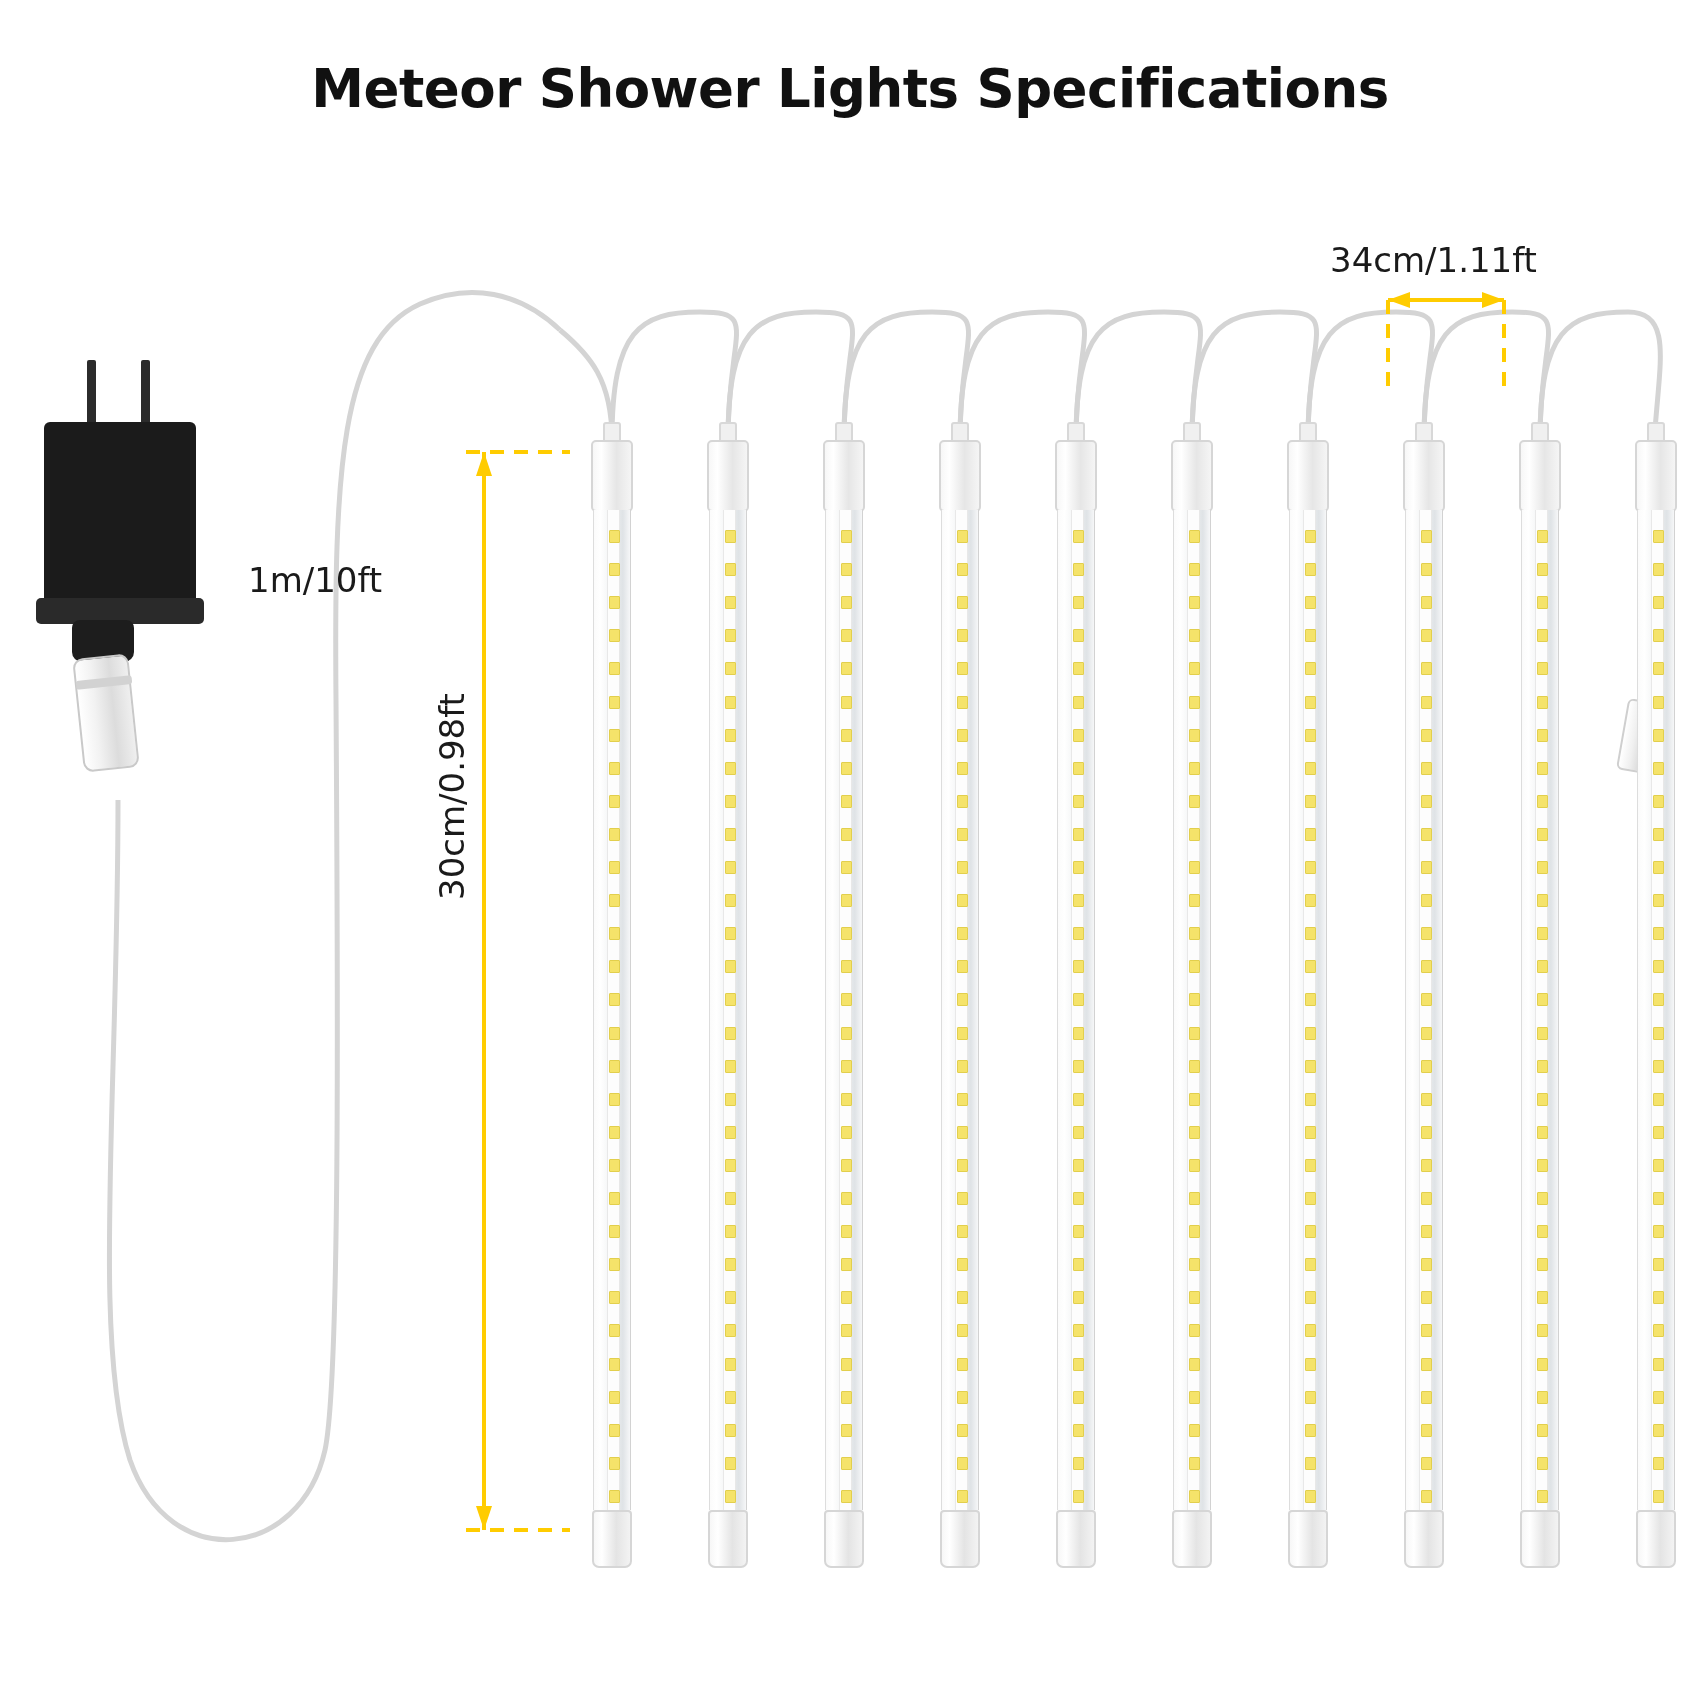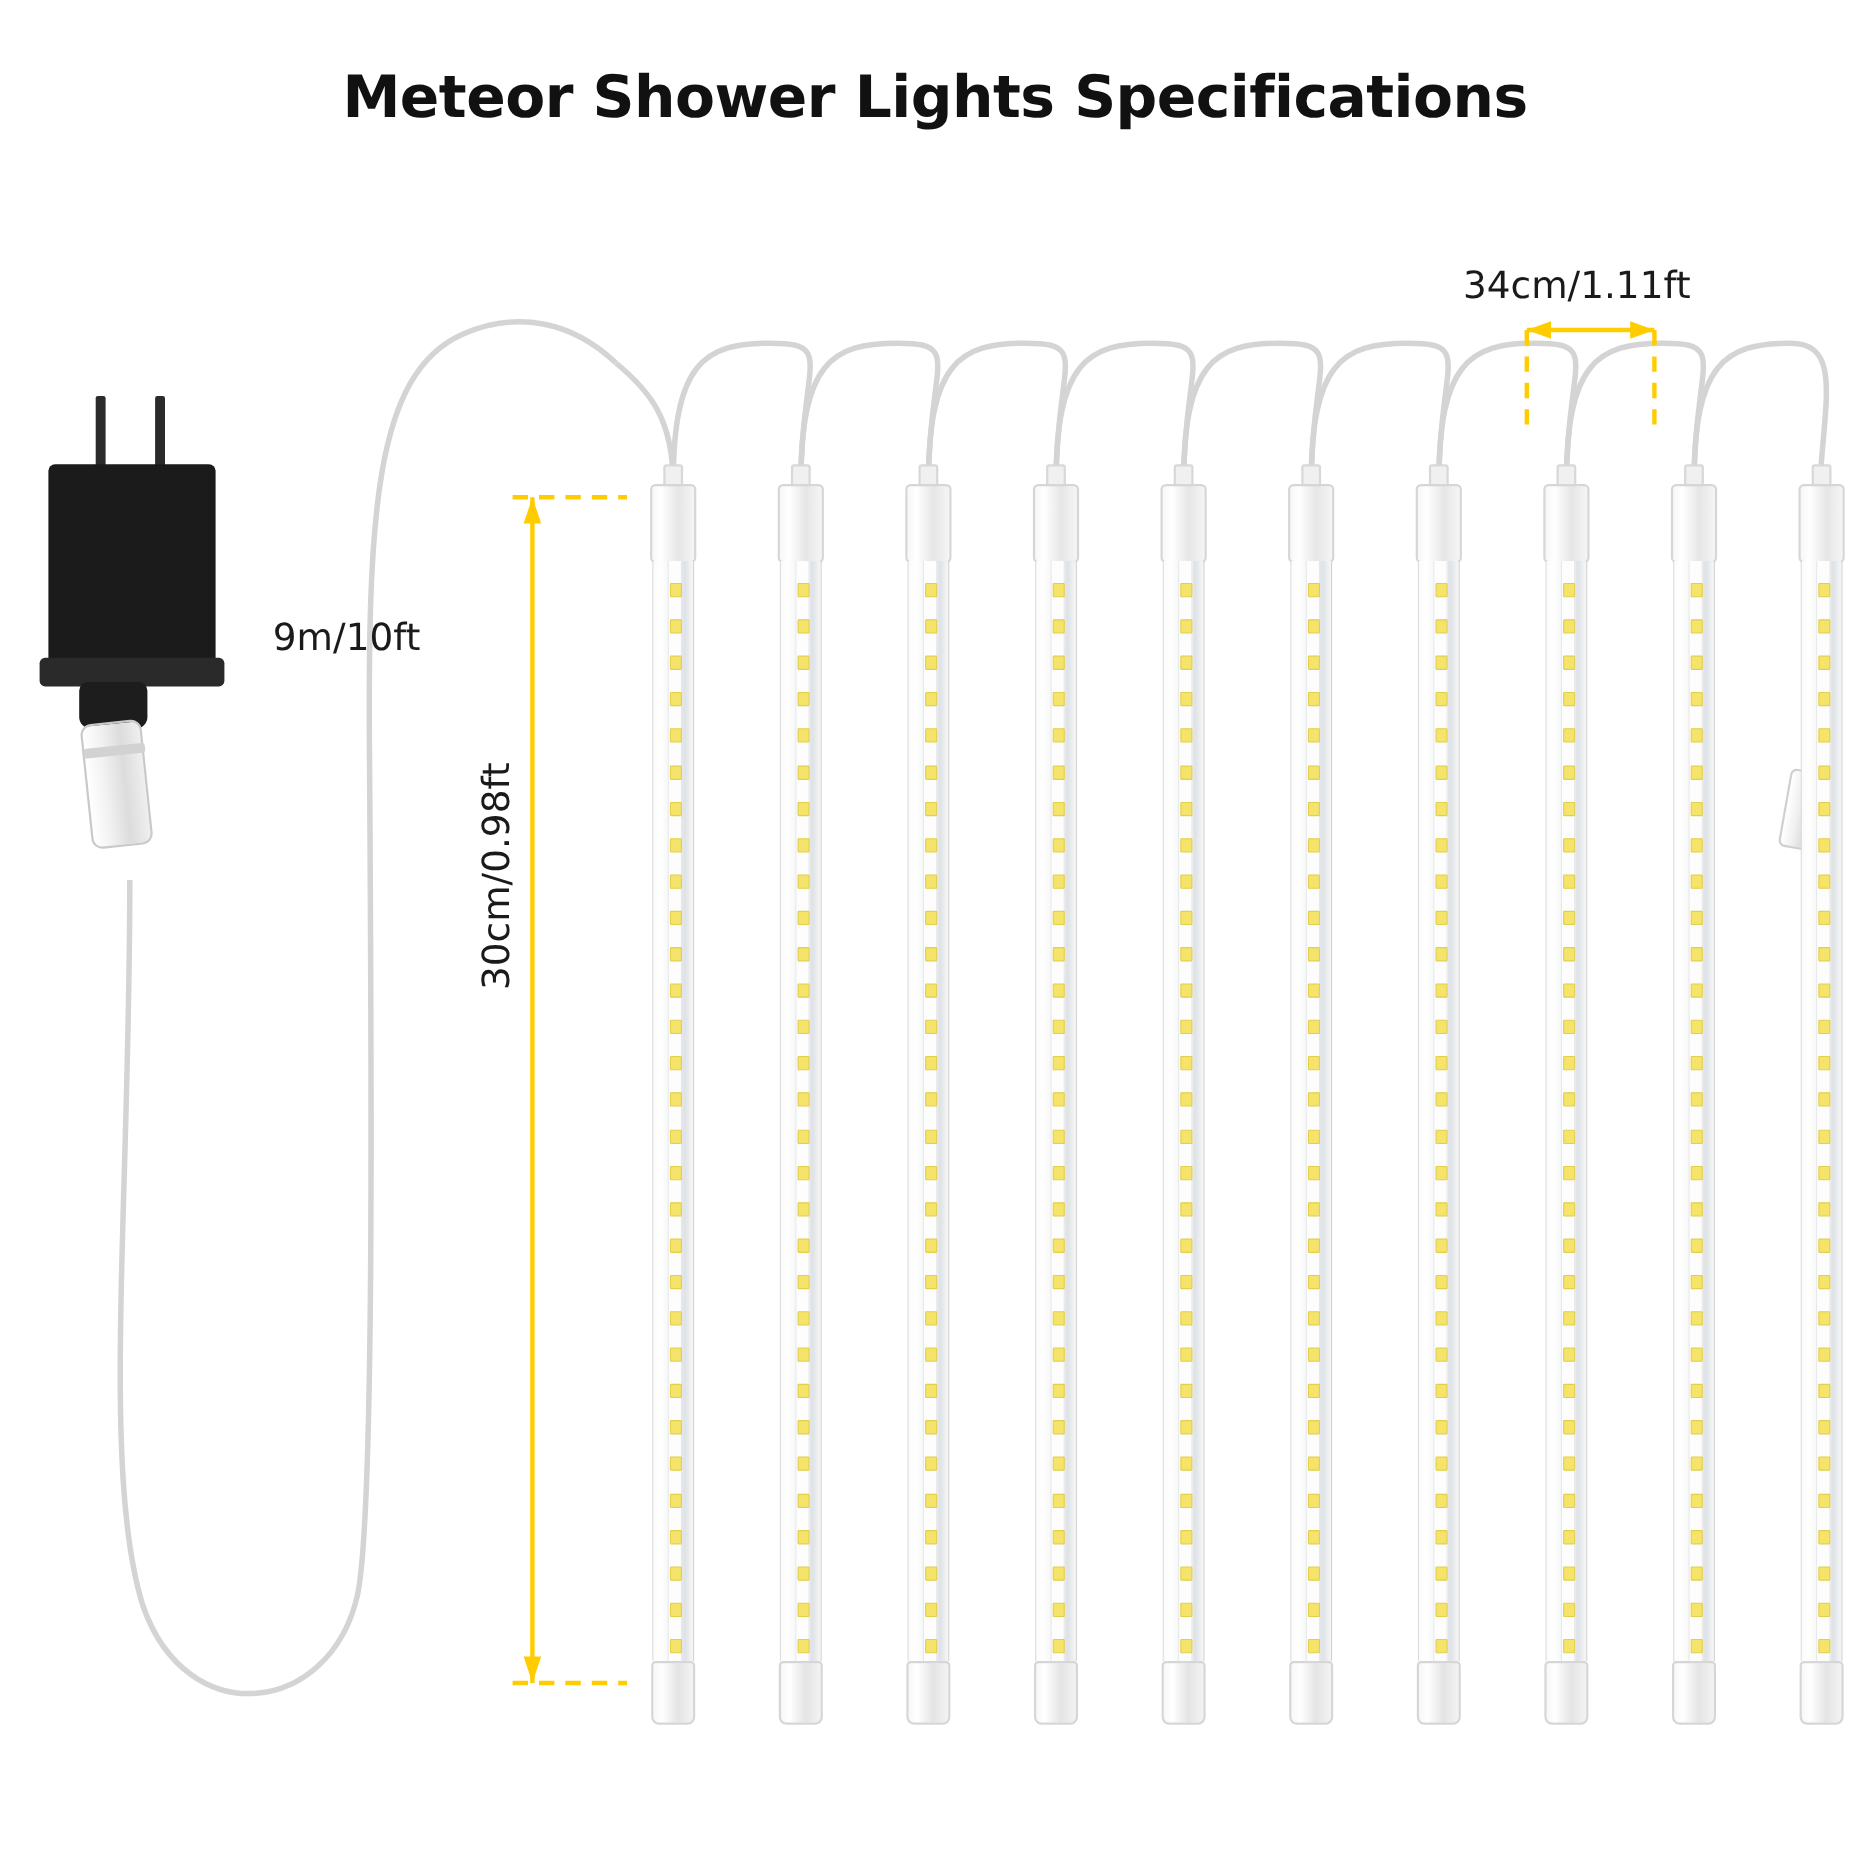--- a/index.html
+++ b/index.html
@@ -249,21 +249,21 @@
     <line x1="1388" y1="300" x2="1388" y2="390" stroke-dasharray="14 10"></line>
     <line x1="1504" y1="300" x2="1504" y2="390" stroke-dasharray="14 10"></line>
     <line x1="1388" y1="300" x2="1504" y2="300"></line>
     <polygon points="1388,300 1410,292 1410,308" fill="#ffcc00" stroke="none"></polygon>
     <polygon points="1504,300 1482,292 1482,308" fill="#ffcc00" stroke="none"></polygon>
   </g>
 </svg>
 
 <div id="end-connector"></div>
 
-<div class="dim-label" id="label-3m">9m/10ft</div>
+<div class="dim-label" id="label-3m">1m/10ft</div>
 <div class="dim-label" id="label-30cm">30cm/0.98ft</div>
 <div class="dim-label" id="label-34cm">34cm/1.11ft</div>
 
 <div id="tubes">
     <div class="tube" style="left: 591px; top: 440px;">
       <div class="tube-cap-neck"></div>
       <div class="tube-cap-top"></div>
       <div class="tube-body" style="height: 1000px;">
         <div class="tube-strip">
           <div class="led" style="top: 20px; background: rgb(245, 227, 106);"></div>

